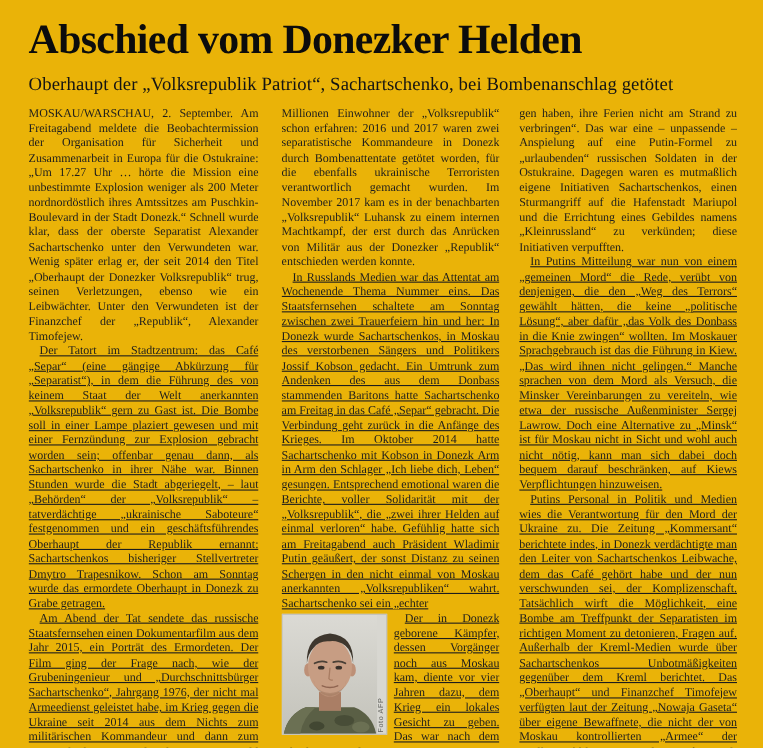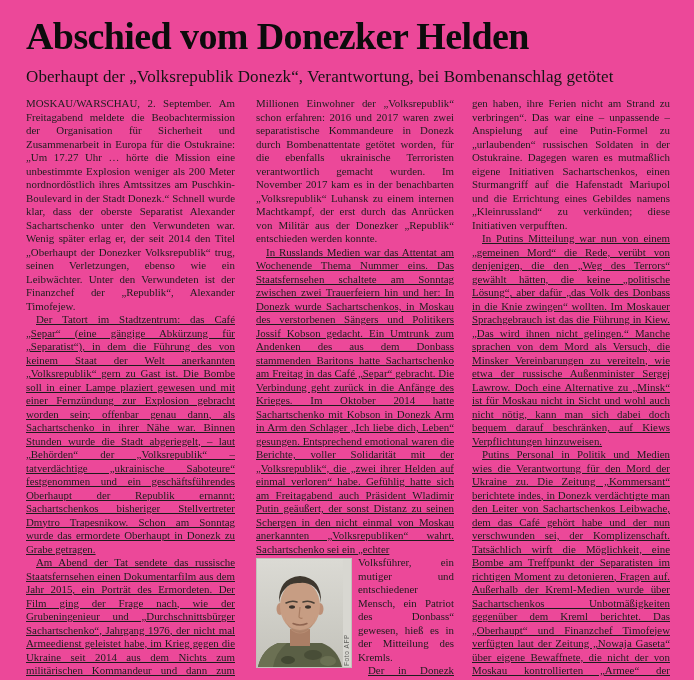--- a/index.html
+++ b/index.html
@@ -1,19 +1,19 @@
 <!DOCTYPE html>
 <html lang="de"><head>
 <meta charset="utf-8">
 <style>
   * { margin:0; padding:0; box-sizing:border-box; }
   html,body { background:#e9e9e7; }
   .page {
     width:694px; height:680px; margin:0 auto; position:relative;
-    background:#ec4899; overflow:hidden;
+    background:#eab308; overflow:hidden;
     font-family:"Liberation Serif","DejaVu Serif",serif; color:#1c1c1c;
   }
   .inner { position:absolute; left:26px; top:0; width:644px; }
   .headline {
     margin-top:15px; font-size:38px; line-height:42px; font-weight:bold;
     letter-spacing:-0.6px; color:#0c0c0c; white-space:nowrap;
   }
   .subhead {
     margin-top:9px; font-size:17px; line-height:21px; font-weight:normal;
     letter-spacing:0.1px; color:#141414; white-space:nowrap;
@@ -45,21 +45,21 @@
   }
 </style>
 </head>
 <body>
 
 <div class="page">
   <div class="inner">
 
     <h1 class="headline">Abschied vom Donezker Helden</h1>
 
-    <h2 class="subhead">Oberhaupt der „Volksrepublik Donezk“, Verantwortung, bei Bombenanschlag getötet</h2>
+    <h2 class="subhead">Oberhaupt der „Volksrepublik Patriot“, Sachartschenko, bei Bombenanschlag getötet</h2>
 
     <div class="cols">
 
       <div class="col col-1">
         <p>MOSKAU/WARSCHAU, 2. September. Am Freitagabend meldete die Beobachtermission der Organisation für Sicherheit und Zusammenarbeit in Europa für die Ostukraine: „Um 17.27 Uhr … hörte die Mission eine unbestimmte Explosion weniger als 200 Meter nordnordöstlich ihres Amtssitzes am Puschkin-Boulevard in der Stadt Donezk.“ Schnell wurde klar, dass der oberste Separatist Alexander Sachartschenko unter den Verwundeten war. Wenig später erlag er, der seit 2014 den Titel „Oberhaupt der Donezker Volksrepublik“ trug, seinen Verletzungen, ebenso wie ein Leibwächter. Unter den Verwundeten ist der Finanzchef der „Republik“, Alexander Timofejew.</p>
         <p class="indent">Der Tatort im Stadtzentrum: das Café „Separ“ (eine gängige Abkürzung für „Separatist“), in dem die Führung des von keinem Staat der Welt anerkannten „Volksrepublik“ gern zu Gast ist. Die Bombe soll in einer Lampe plaziert gewesen und mit einer Fernzündung zur Explosion gebracht worden sein; offenbar genau dann, als Sachartschenko in ihrer Nähe war. Binnen Stunden wurde die Stadt abgeriegelt, – laut „Behörden“ der „Volksrepublik“ – tatverdächtige „ukrainische Saboteure“ festgenommen und ein geschäftsführendes Oberhaupt der Republik ernannt: Sachartschenkos bisheriger Stellvertreter Dmytro Trapesnikow. Schon am Sonntag wurde das ermordete Oberhaupt in Donezk zu Grabe getragen.</p>
         <p class="indent">Am Abend der Tat sendete das russische Staatsfernsehen einen Dokumentarfilm aus dem Jahr 2015, ein Porträt des Ermordeten. Der Film ging der Frage nach, wie der Grubeningenieur und „Durchschnittsbürger Sachartschenko“, Jahrgang 1976, der nicht mal Armeedienst geleistet habe, im Krieg gegen die Ukraine seit 2014 aus dem Nichts zum militärischen Kommandeur und dann zum „Staatsoberhaupt“ werden konnte. Der Held kommt selbst zu Wort: Anfang 2014</p>
       </div>
 
       <div class="col col-2">
@@ -100,21 +100,20 @@
             <ellipse cx="35" cy="48" rx="3" ry="1.7" fill="#38302a"></ellipse>
             <ellipse cx="51" cy="48" rx="3" ry="1.7" fill="#38302a"></ellipse>
 
             <path d="M43 48 L42 58 q1.5 2 3.5 1" stroke="#a87c62" stroke-width="1.2" fill="none"></path>
 
             <path d="M36 64.5 q7 3 14 0" stroke="#8f6450" stroke-width="1.4" fill="none" stroke-linecap="round"></path>
           </svg>
           <figcaption class="credit">Foto AFP</figcaption>
         </figure>
 
-        <p>Volksführer, ein mutiger und entschiedener Mensch, ein Patriot des Donbass“ gewesen, hieß es in der Mitteilung des Kremls.</p>
         <p class="indent">Der in Donezk geborene Kämpfer, dessen Vorgänger noch aus Moskau kam, diente vor vier Jahren dazu, dem Krieg ein lokales Gesicht zu geben. Das war nach dem Abschuss von Flug</p>
       </div>
 
       <div class="col col-3">
         <p>gen haben, ihre Ferien nicht am Strand zu verbringen“. Das war eine – unpassende – Anspielung auf eine Putin-Formel zu „urlaubenden“ russischen Soldaten in der Ostukraine. Dagegen waren es mutmaßlich eigene Initiativen Sachartschenkos, einen Sturmangriff auf die Hafenstadt Mariupol und die Errichtung eines Gebildes namens „Kleinrussland“ zu verkünden; diese Initiativen verpufften.</p>
         <p class="indent">In Putins Mitteilung war nun von einem „gemeinen Mord“ die Rede, verübt von denjenigen, die den „Weg des Terrors“ gewählt hätten, die keine „politische Lösung“, aber dafür „das Volk des Donbass in die Knie zwingen“ wollten. Im Moskauer Sprachgebrauch ist das die Führung in Kiew. „Das wird ihnen nicht gelingen.“ Manche sprachen von dem Mord als Versuch, die Minsker Vereinbarungen zu vereiteln, wie etwa der russische Außenminister Sergej Lawrow. Doch eine Alternative zu „Minsk“ ist für Moskau nicht in Sicht und wohl auch nicht nötig, kann man sich dabei doch bequem darauf beschränken, auf Kiews Verpflichtungen hinzuweisen.</p>
         <p class="indent">Putins Personal in Politik und Medien wies die Verantwortung für den Mord der Ukraine zu. Die Zeitung „Kommersant“ berichtete indes, in Donezk verdächtigte man den Leiter von Sachartschenkos Leibwache, dem das Café gehört habe und der nun verschwunden sei, der Komplizenschaft. Tatsächlich wirft die Möglichkeit, eine Bombe am Treffpunkt der Separatisten im richtigen Moment zu detonieren, Fragen auf. Außerhalb der Kreml-Medien wurde über Sachartschenkos Unbotmäßigkeiten gegenüber dem Kreml berichtet. Das „Oberhaupt“ und Finanzchef Timofejew verfügten laut der Zeitung „Nowaja Gaseta“ über eigene Bewaffnete, die nicht der von Moskau kontrollierten „Armee“ der „Volksrepublik“ unterstanden. Anfang Juli habe Moskau ein Ende dieser Praxis gefordert, was in Donezk als Signal gewertet worden sei, dass Sachartschenko gehen</p>
       </div>
 
     </div>

